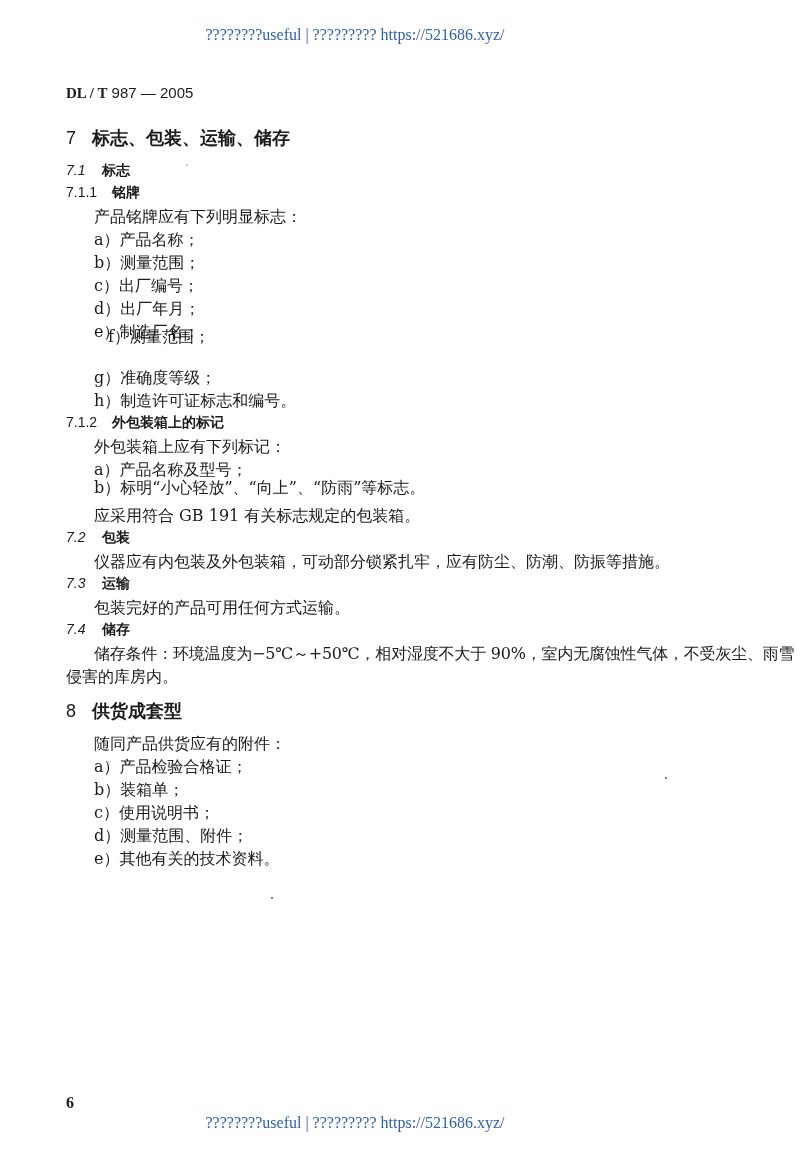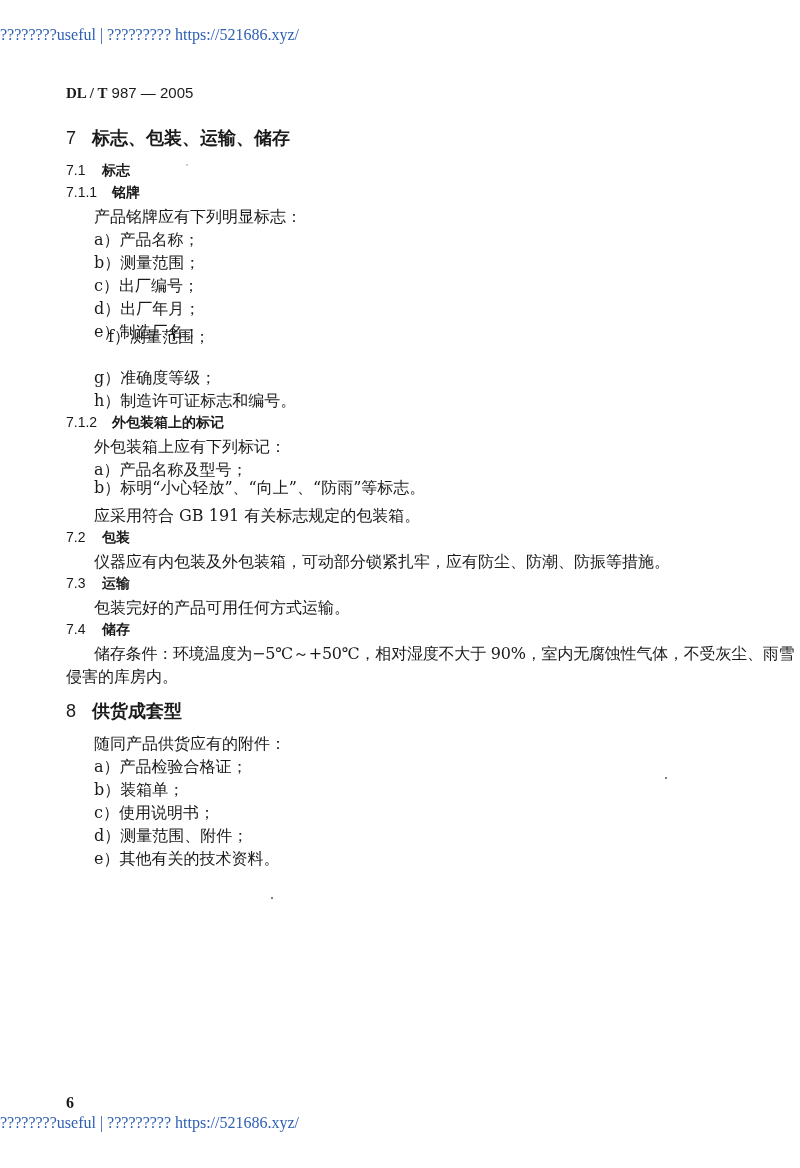--- a/index.html
+++ b/index.html
@@ -1,36 +1,36 @@
 <!DOCTYPE html>
 <html><head>
 <meta charset="utf-8">
 <style>
   html, body { margin:0; padding:0; }
   body {
     width:800px; height:1168px; background:#ffffff; position:relative; overflow:hidden;
     font-family: "DejaVu Serif", "Liberation Serif", serif; color:#1a1a1a;
   }
   .watermark {
-    position:absolute; left:0; width:710px; 
+    position:absolute; left:0; width:710px; text-align:center;
     font-family: "Liberation Serif", serif; font-size:16px; color:#2f5fb3;
   }
   .wm-top { top:26px; }
   .wm-bottom { top:1114px; }
   .doc-code {
     position:absolute; left:66px; top:84px;
     font-family: "Liberation Sans", sans-serif; font-size:15px;
   }
   .doc-code b { font-family:"Liberation Serif", serif; font-weight:bold; }
   .line { position:absolute; font-size:16px; white-space:nowrap; }
   .h1 { left:66px; font-family:"DejaVu Sans", sans-serif; font-weight:bold; font-size:18px; }
   .h2 { left:66px; font-family:"DejaVu Sans", sans-serif; font-weight:bold; font-size:14px; }
   .num { display:inline-block; font-weight:normal; font-family:"Liberation Sans", sans-serif; }
   .h1 .num { width:26px; }
-  .h2 .num.w2 { width:36px; }
+  .h2 .num.w2 { width:36px;font-style:italic; }
   .h2 .num.w3 { width:46px; }
   .p { left:94px; }
   .p-full { left:66px; }
   .page-num {
     position:absolute; left:66px; top:1094px;
     font-family:"Liberation Serif", serif; font-weight:bold; font-size:16px;
   }
   .dot { position:absolute; width:2px; height:2px; background:#555; border-radius:1px; }
 </style>
 </head>

